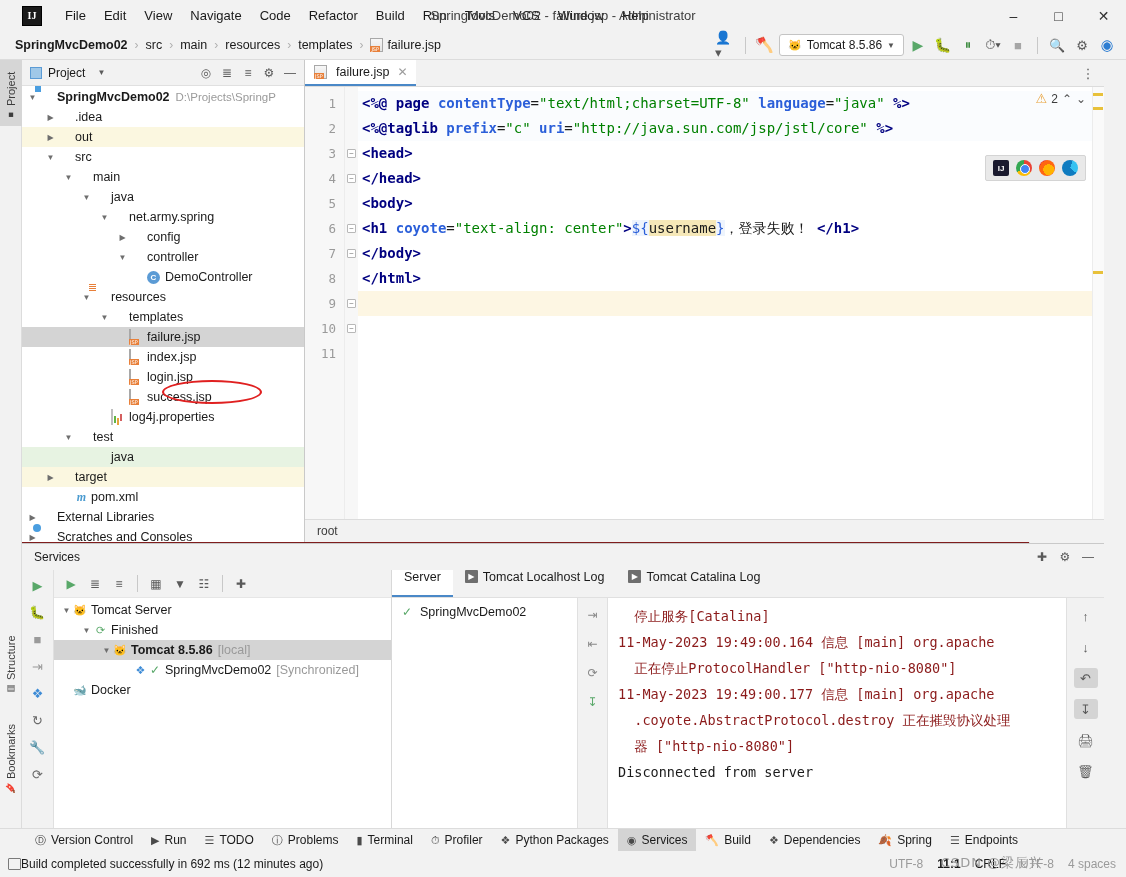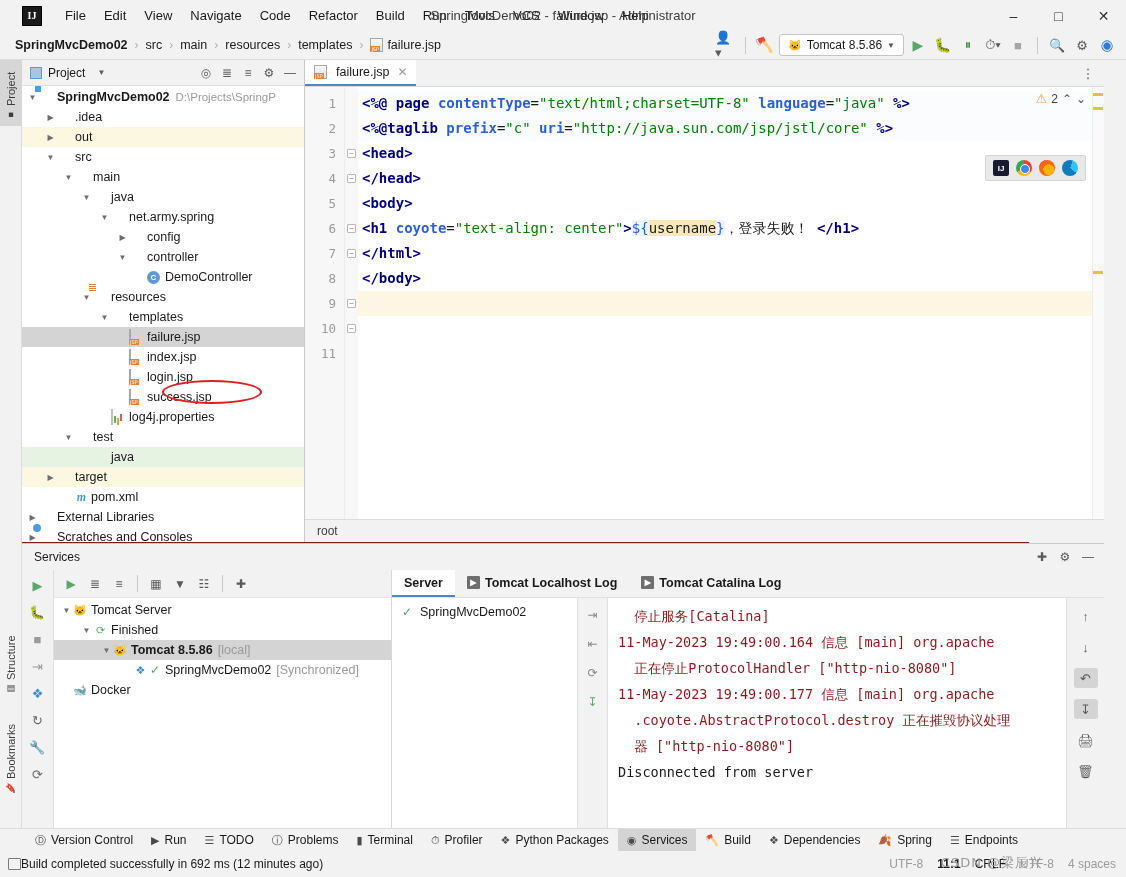--- a/index.html
+++ b/index.html
@@ -337,23 +337,22 @@
   .srow.sel { background: #d4d4d4; }
   .tomcat-ico { font-size: 11px; width: 15px; text-align: center; }
   .chk { color: #59a869; font-size: 12px; width: 14px; text-align: center; }
   .grey-txt { color: #9a9a9a; margin-left: 5px; }
   .svc-detail { flex: 1; display: flex; flex-direction: column; min-width: 0; background: #fff; }
   .svc-tabs {
     height: 28px; background: #f2f2f2; display: flex; align-items: stretch;
     border-bottom: 1px solid #e0e0e0;
   }
   .svc-tab {
-    display: flex; align-items: center; gap: 5px; padding: 0 12px; font-size: 12.5px;
+    display: flex; gap: 5px; padding: 0 12px; font-size: 12.5px;
     border-bottom: 2px solid transparent;
-    font-weight: bold;
   }
   .svc-tab.active { background: #fff; border-bottom: 2px solid #4a88c7; }
   .tab-sq {
     width: 13px; height: 13px; background: #6e6e6e; color: #fff; font-size: 8px;
     display: flex; align-items: center; justify-content: center; border-radius: 1px;
   }
   .svc-detail-body { flex: 1; display: flex; min-height: 0; }
   .svc-left-list { width: 185px; padding-top: 4px; }
   .sl-row { height: 20px; display: flex; align-items: center; gap: 6px; padding-left: 8px; font-size: 12.5px; }
   .svc-mid-strip {
@@ -690,22 +689,22 @@
           </div>
           <div class="fold"></div>
         </div>
       <div class="code" id="code">
           <div class="cline l1"><span class="tok-dir">&lt;%@</span> <span class="tok-dir">page</span> <span class="tok-attr">contentType</span>=<span class="tok-str">"text/html;charset=UTF-8"</span> <span class="tok-attr">language</span>=<span class="tok-str">"java"</span> <span class="tok-dir">%&gt;</span></div>
           <div class="cline l2"><span class="tok-dir">&lt;%@taglib</span> <span class="tok-attr">prefix</span>=<span class="tok-str">"c"</span> <span class="tok-attr">uri</span>=<span class="tok-str">"http://java.sun.com/jsp/jstl/core"</span> <span class="tok-dir">%&gt;</span></div>
           <div class="cline "><span class="tok-tag">&lt;head&gt;</span></div>
           <div class="cline "><span class="tok-tag">&lt;/head&gt;</span></div>
           <div class="cline "><span class="tok-tag">&lt;body&gt;</span></div>
           <div class="cline "><span class="tok-tag">&lt;h1</span> <span class="tok-attr">coyote</span>=<span class="tok-str">"text-align: center"</span><span class="tok-tag">&gt;</span><span class="el-bg"><span class="tok-el">${</span><span class="el-hl tok-txt">username</span><span class="tok-el">}</span></span><span class="tok-txt">，登录失败！</span> <span class="tok-tag">&lt;/h1&gt;</span></div>
+          <div class="cline "><span class="tok-tag">&lt;/body&gt;</span></div>
           <div class="cline "><span class="tok-tag">&lt;/html&gt;</span></div>
-          <div class="cline "><span class="tok-tag">&lt;/body&gt;</span></div>
           <div class="cline hl">&nbsp;</div>
         </div>
       <div class="warn-strip">
         <div class="warn-mark" style="top:6px;"></div>
         <div class="warn-mark" style="top:20px;"></div>
         <div class="warn-mark" style="top:184px;"></div>
       </div>
       <div class="insp-widget">
         <span class="warn-tri">⚠</span>
         <span>2</span>

